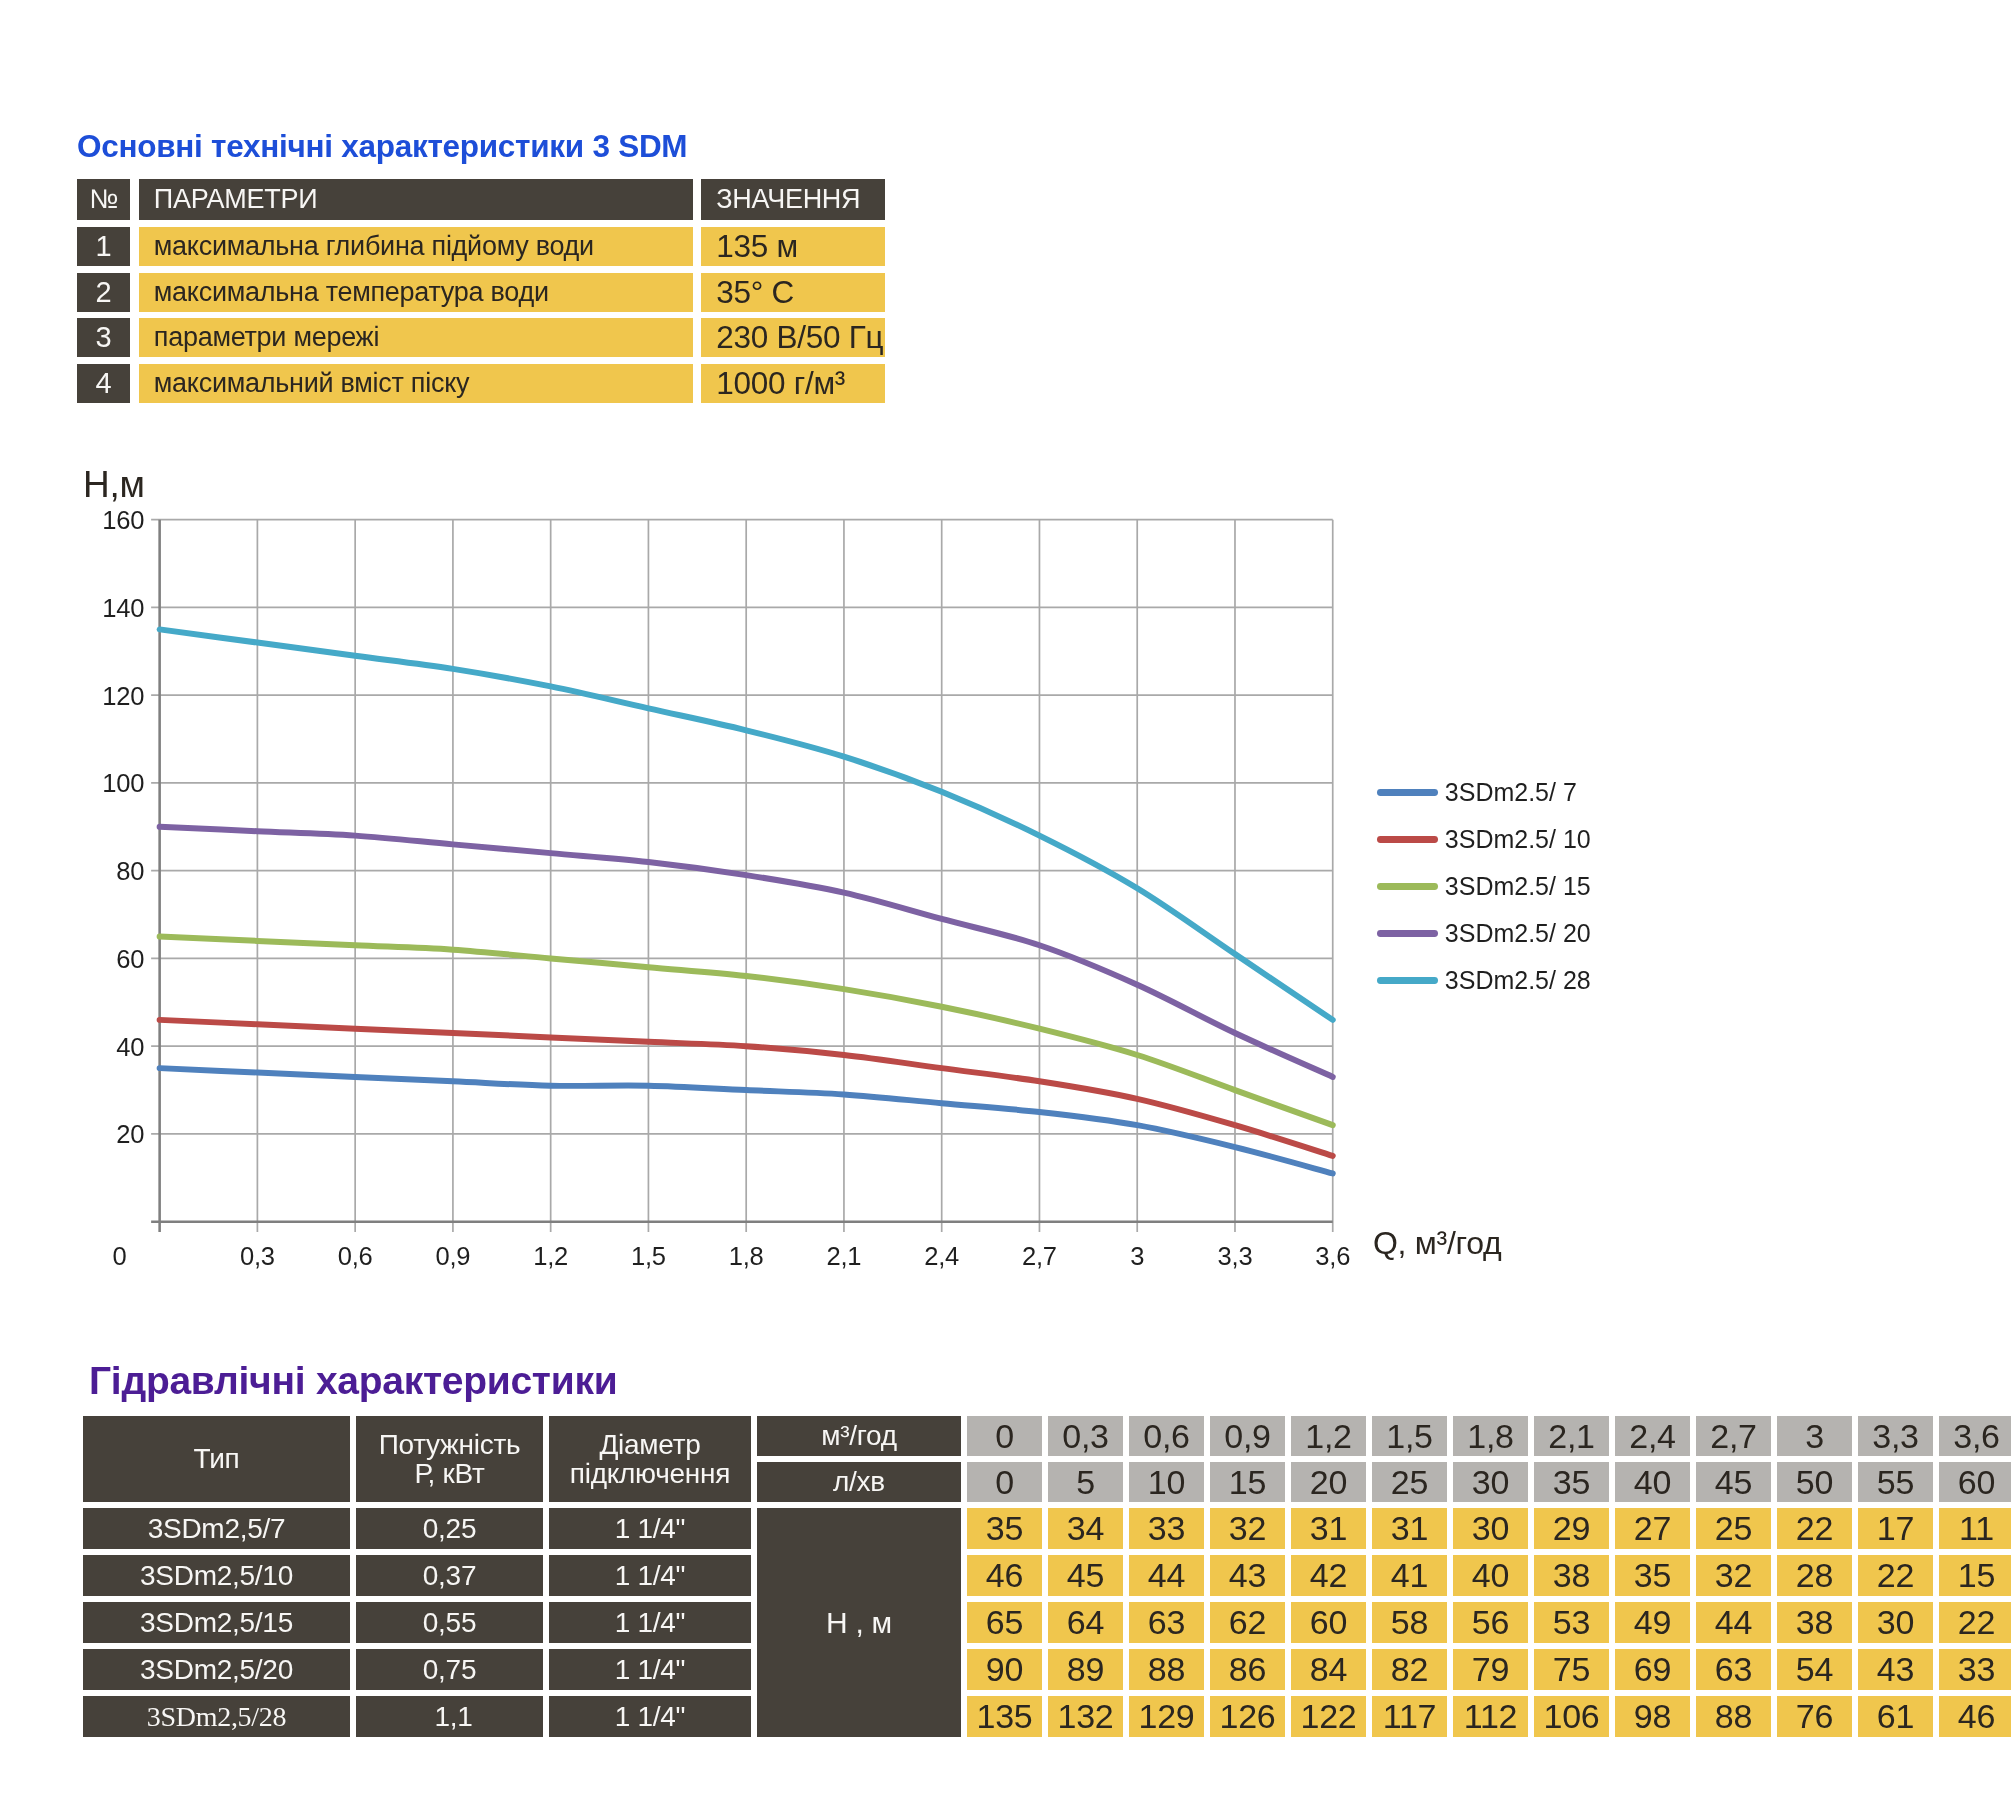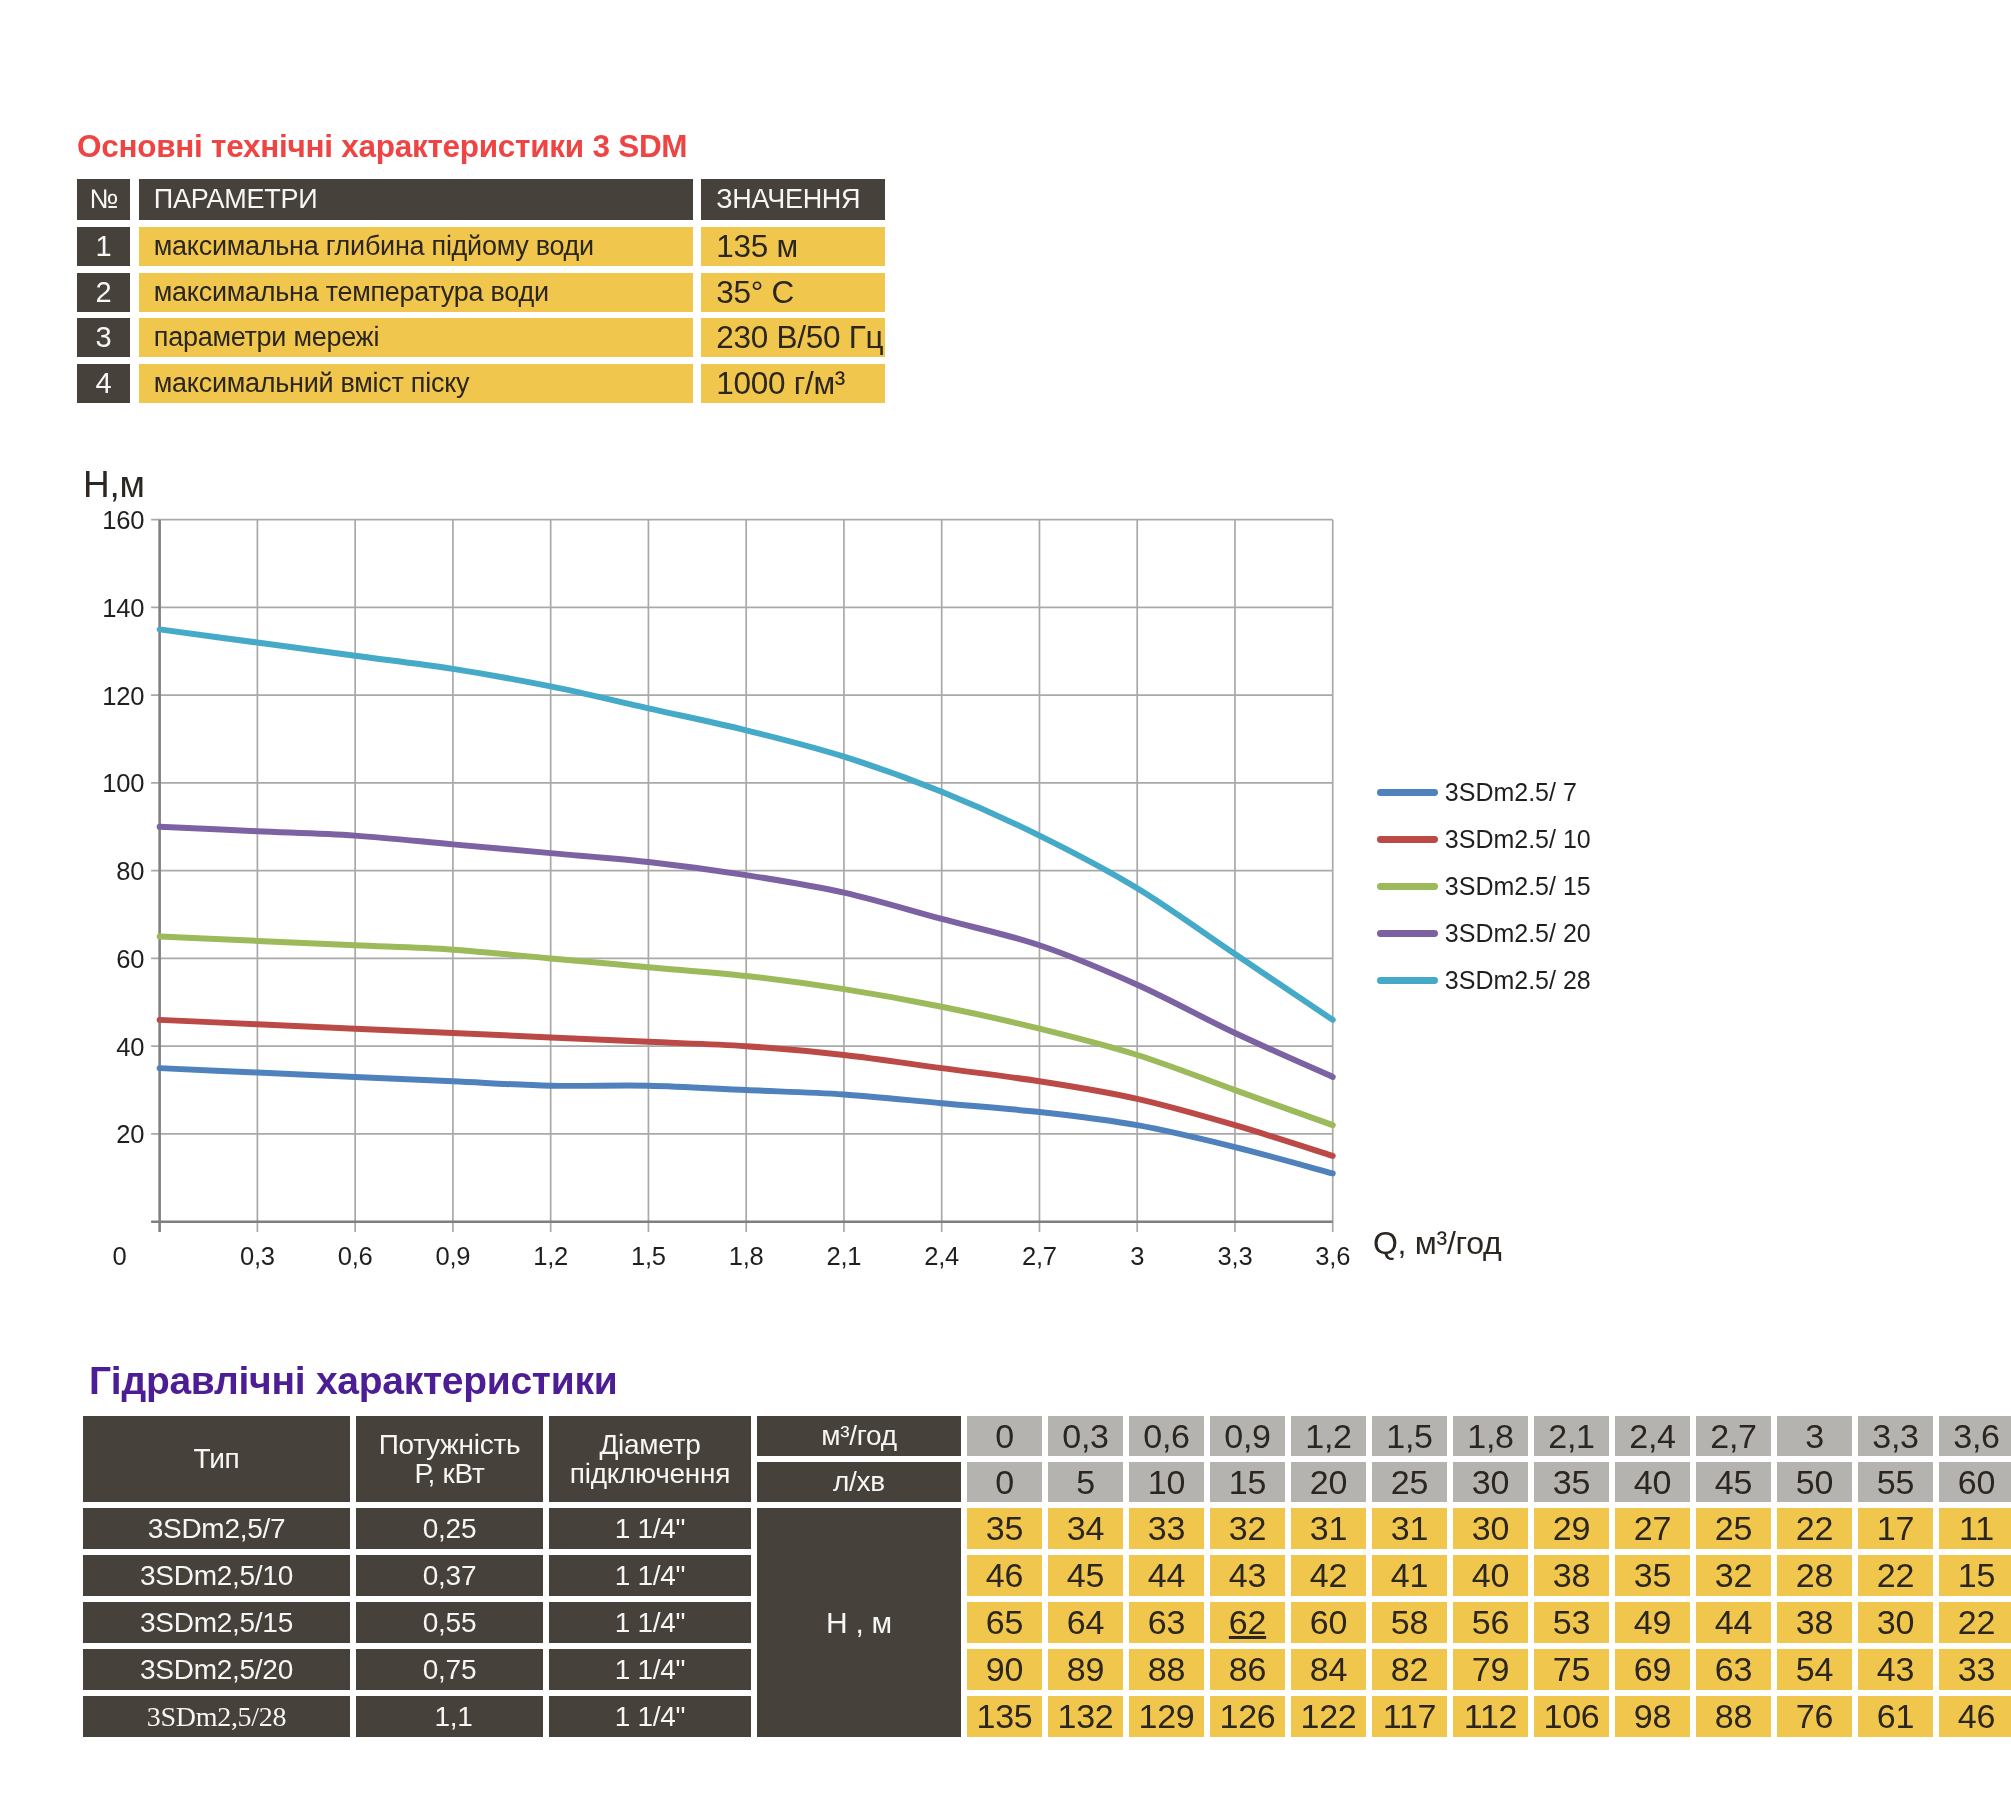--- a/index.html
+++ b/index.html
@@ -4,21 +4,21 @@
 <style>
   html,body{margin:0;padding:0;}
   body{
     width:2012px;height:1812px;position:relative;overflow:hidden;
     background:#ffffff;color:#2b2620;
     font-family:"Liberation Sans",sans-serif;
     letter-spacing:-0.02em;
   }
   .abs{position:absolute;}
   
-  #specs-title{left:77px;top:128px;font-size:31.5px;font-weight:bold;color:#ef4444;}
+  #specs-title{left:77px;top:128px;font-size:31.5px;font-weight:bold;color:#1d4ed8;}
   #hyd-title{left:89px;top:1359px;font-size:39px;font-weight:bold;color:#4c1d95;}
   
   #specs-grid{
     left:77px;top:179px;display:grid;
     grid-template-columns:53px 554px 184px;
     grid-template-rows:41px repeat(4,39px);
     column-gap:8.5px;row-gap:6.8px;
   }
   .cell{display:flex;align-items:center;}
   .dark{background:#46413a;color:#f7f6f4;}
@@ -227,21 +227,21 @@
     <div class="hcell yellow ycell" style="grid-area: 4 / 14;">32</div>
     <div class="hcell yellow ycell" style="grid-area: 4 / 15;">28</div>
     <div class="hcell yellow ycell" style="grid-area: 4 / 16;">22</div>
     <div class="hcell yellow ycell" style="grid-area: 4 / 17;">15</div>
     <div class="hcell dark dtype" style="grid-area: 5 / 1;">3SDm2,5/15</div>
     <div class="hcell dark dtype" style="grid-area: 5 / 2;">0,55</div>
     <div class="hcell dark dtype" style="grid-area: 5 / 3;">1 1/4"</div>
     <div class="hcell yellow ycell" style="grid-area: 5 / 5;">65</div>
     <div class="hcell yellow ycell" style="grid-area: 5 / 6;">64</div>
     <div class="hcell yellow ycell" style="grid-area: 5 / 7;">63</div>
-    <div class="hcell yellow ycell" style="grid-area: 5 / 8; text-decoration: underline;">62</div>
+    <div class="hcell yellow ycell" style="grid-area: 5 / 8;">62</div>
     <div class="hcell yellow ycell" style="grid-area: 5 / 9;">60</div>
     <div class="hcell yellow ycell" style="grid-area: 5 / 10;">58</div>
     <div class="hcell yellow ycell" style="grid-area: 5 / 11;">56</div>
     <div class="hcell yellow ycell" style="grid-area: 5 / 12;">53</div>
     <div class="hcell yellow ycell" style="grid-area: 5 / 13;">49</div>
     <div class="hcell yellow ycell" style="grid-area: 5 / 14;">44</div>
     <div class="hcell yellow ycell" style="grid-area: 5 / 15;">38</div>
     <div class="hcell yellow ycell" style="grid-area: 5 / 16;">30</div>
     <div class="hcell yellow ycell" style="grid-area: 5 / 17;">22</div>
     <div class="hcell dark dtype" style="grid-area: 6 / 1;">3SDm2,5/20</div>

